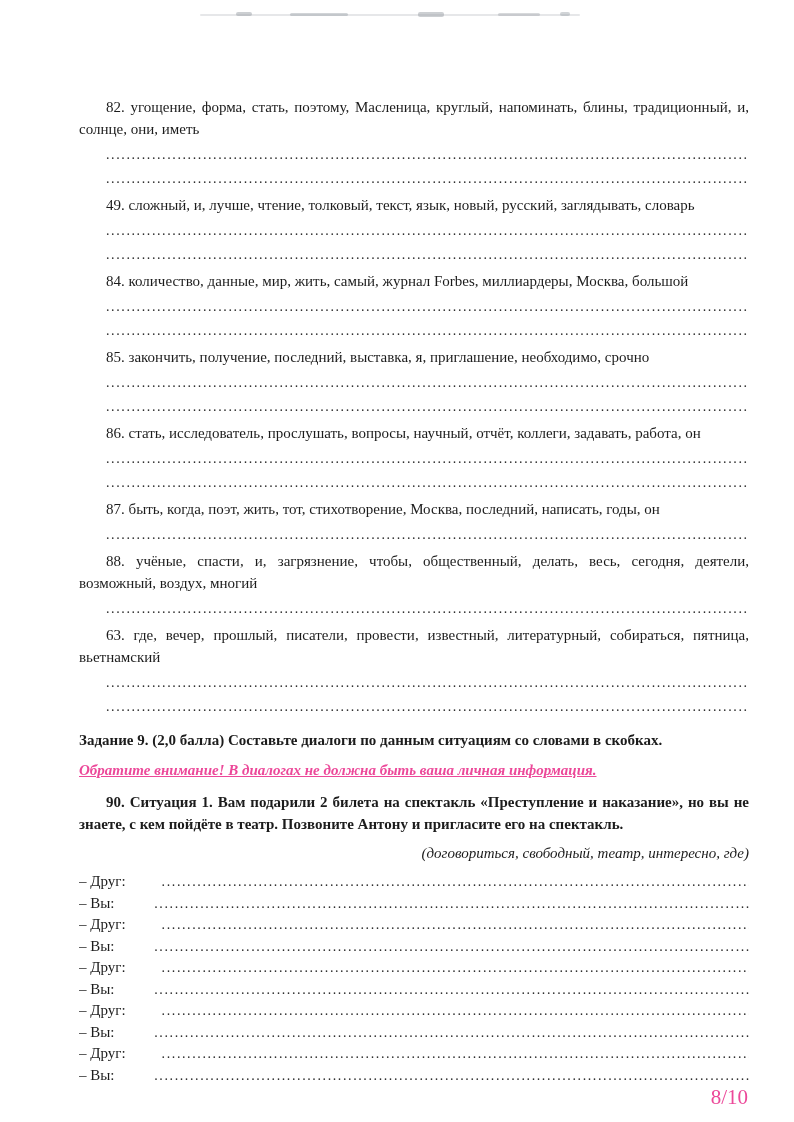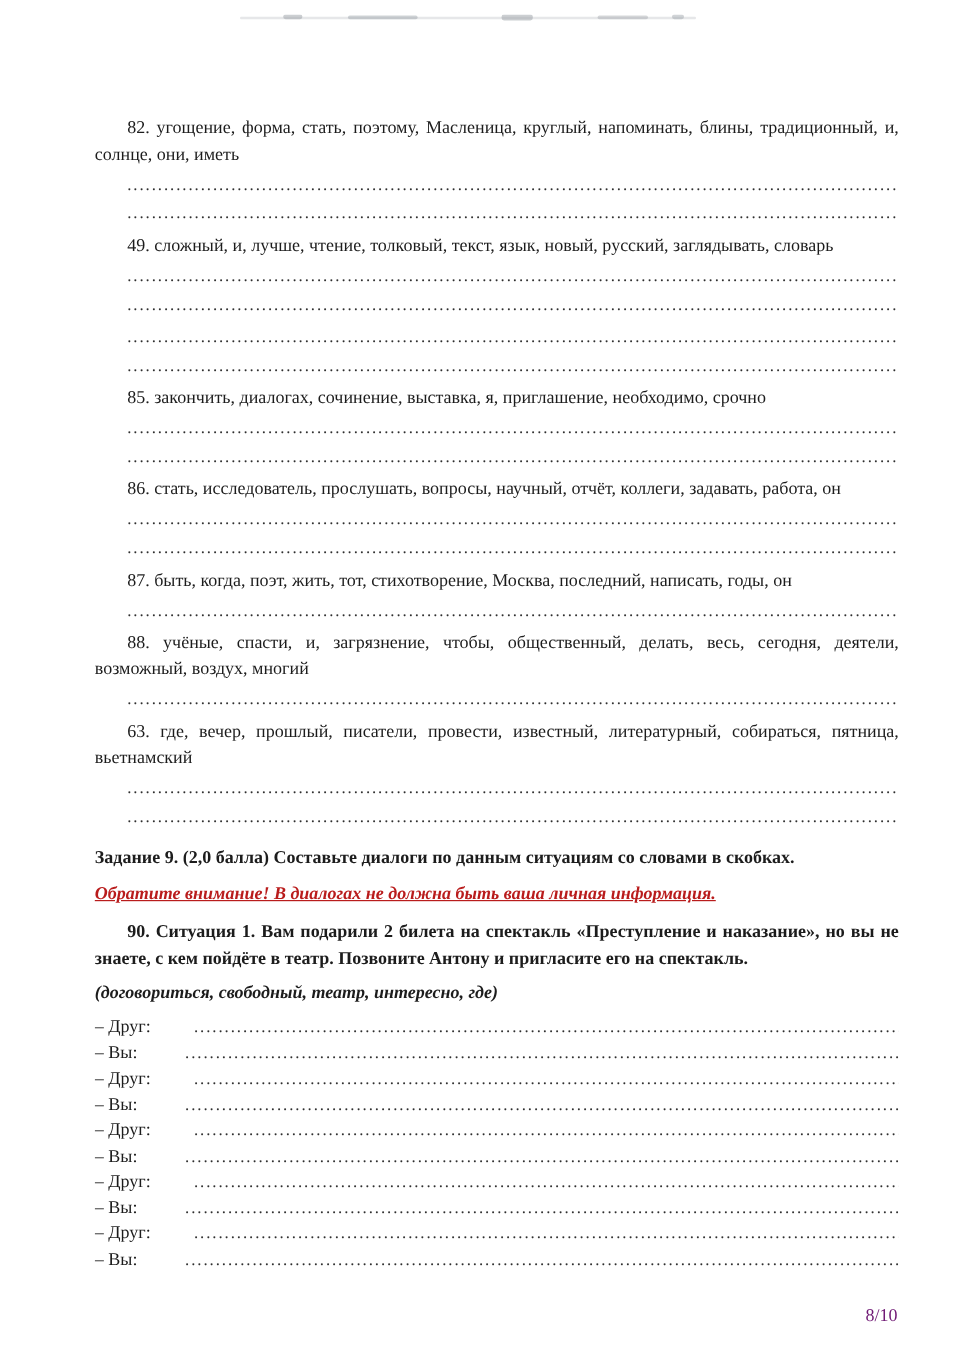--- a/index.html
+++ b/index.html
@@ -19,31 +19,31 @@
   .exercise .words { margin: 0 0 3px 0; text-indent: 27px; text-align: justify; }
   .ansline {
     height: 24px; line-height: 24px; padding-left: 27px;
     overflow: hidden; white-space: nowrap;
     letter-spacing: 1.6px; color: #2e2e2e; font-size: 14px;
   }
 
   .task-title { margin: 10px 0 0 0; font-weight: bold; }
   .task-note  { margin: 8px 0 0 0; font-weight: bold; font-style: italic; text-decoration: underline; }
   .sit  { margin: 10px 0 0 0; text-indent: 27px; text-align: justify; font-weight: bold; }
-  .hint { margin: 7px 0 7px 0; text-align: left; font-style: italic; font-weight: bold; }
+  .hint { margin: 7px 0 7px 0; text-align: right; font-style: italic; }
 
   .dialogue { margin-top: 4px; }
   .dlg-row { display: flex; height: 21.5px; line-height: 21.5px; overflow: hidden; gap: 36px; }
   .dlg-label { white-space: pre; }
   .flexdots {
     flex: 1; overflow: hidden; white-space: nowrap;
     letter-spacing: 1.6px; color: #2e2e2e; font-size: 14px;
   }
 
-  .footer { position: absolute; right: 46px; bottom: 26px; font-size: 15px; color: #701a75; font-family: Liberation Serif, serif; }
+  .footer { position: absolute; right: 46px; bottom: 26px; font-size: 21px; color: #ec4899; font-family: Liberation Serif, serif; }
 </style>
 </head>
 <body>
 
 <div class="page">
 
   <div class="artifacts">
     <div class="artifact" style="left:200px; top:2px; width:380px; height:2px; opacity:.25;"></div>
     <div class="artifact" style="left:236px; top:0; width:16px; height:4px; opacity:.5;"></div>
     <div class="artifact" style="left:290px; top:1px; width:58px; height:3px; opacity:.45;"></div>
@@ -61,26 +61,27 @@
           <div class="ansline dotfill">............................................................................................................................................................................................................................................................................................................</div>
         </div>
 
   <div class="exercise">
     <p class="words"><span>49.</span> <span>сложный, и, лучше, чтение, толковый, текст, язык, новый, русский, заглядывать, словарь</span></p>
   <div class="ansline dotfill">............................................................................................................................................................................................................................................................................................................</div>
           <div class="ansline dotfill">............................................................................................................................................................................................................................................................................................................</div>
         </div>
 
   <div class="exercise">
+    <p class="words"><span>84.</span> <span>количество, данные, мир, жить, самый, журнал Forbes, миллиардеры, Москва, большой</span></p>
   <div class="ansline dotfill">............................................................................................................................................................................................................................................................................................................</div>
           <div class="ansline dotfill">............................................................................................................................................................................................................................................................................................................</div>
         </div>
 
   <div class="exercise">
-    <p class="words"><span>85.</span> <span>закончить, диалогах, сочинение, выставка, я, приглашение, необходимо, срочно</span></p>
+    <p class="words"><span>85.</span> <span>закончить, получение, последний, выставка, я, приглашение, необходимо, срочно</span></p>
   <div class="ansline dotfill">............................................................................................................................................................................................................................................................................................................</div>
           <div class="ansline dotfill">............................................................................................................................................................................................................................................................................................................</div>
         </div>
 
   <div class="exercise">
     <p class="words"><span>86.</span> <span>стать, исследователь, прослушать, вопросы, научный, отчёт, коллеги, задавать, работа, он</span></p>
   <div class="ansline dotfill">............................................................................................................................................................................................................................................................................................................</div>
           <div class="ansline dotfill">............................................................................................................................................................................................................................................................................................................</div>
         </div>
 
@@ -96,21 +97,21 @@
 
   <div class="exercise">
     <p class="words"><span>63.</span> <span>где, вечер, прошлый, писатели, провести, известный, литературный, собираться, пятница, вьетнамский</span></p>
   <div class="ansline dotfill">............................................................................................................................................................................................................................................................................................................</div>
           <div class="ansline dotfill">............................................................................................................................................................................................................................................................................................................</div>
         </div>
 </section>
 
     <section>
       <p class="task-title">Задание 9. (2,0 балла) Составьте диалоги по данным ситуациям со словами в скобках.</p>
-      <p class="task-note" style="color: #b91c1c;">Обратите внимание! В диалогах не должна быть ваша личная информация.</p>
+      <p class="task-note" style="color: #ec4899;">Обратите внимание! В диалогах не должна быть ваша личная информация.</p>
       <p class="sit">
         <span>90.</span>
         <b>Ситуация 1.</b>
         <span>Вам подарили 2 билета на спектакль «Преступление и наказание», но вы не знаете, с кем пойдёте в театр. Позвоните Антону и пригласите его на спектакль.</span>
       </p>
       <p class="hint">(договориться, свободный, театр, интересно, где)</p>
       <div class="dialogue" id="dialogue">
           <div class="dlg-row">
             <span class="dlg-label">– Друг:</span>
             <span class="flexdots dotfill">............................................................................................................................................................................................................................................................................................................</span>

